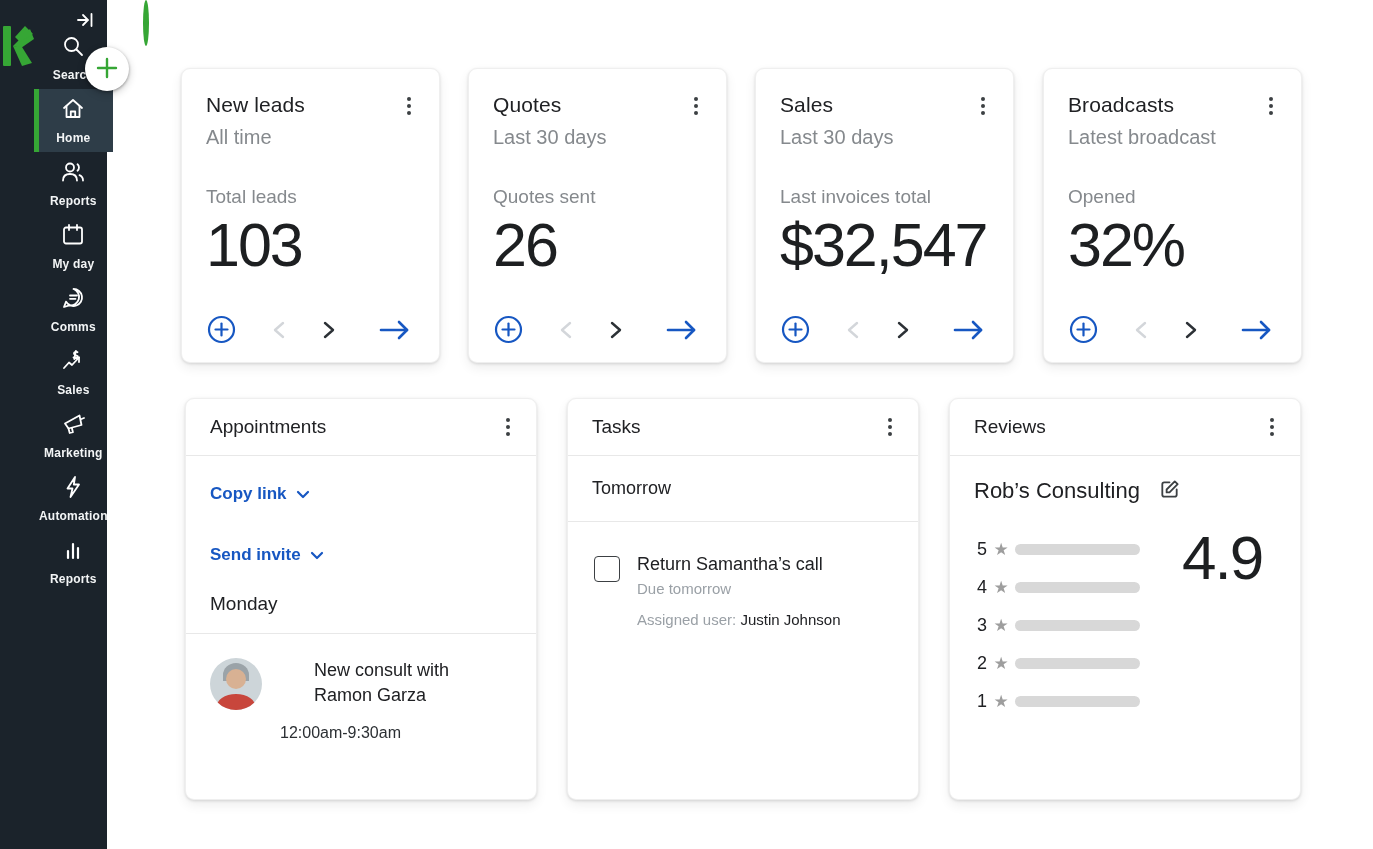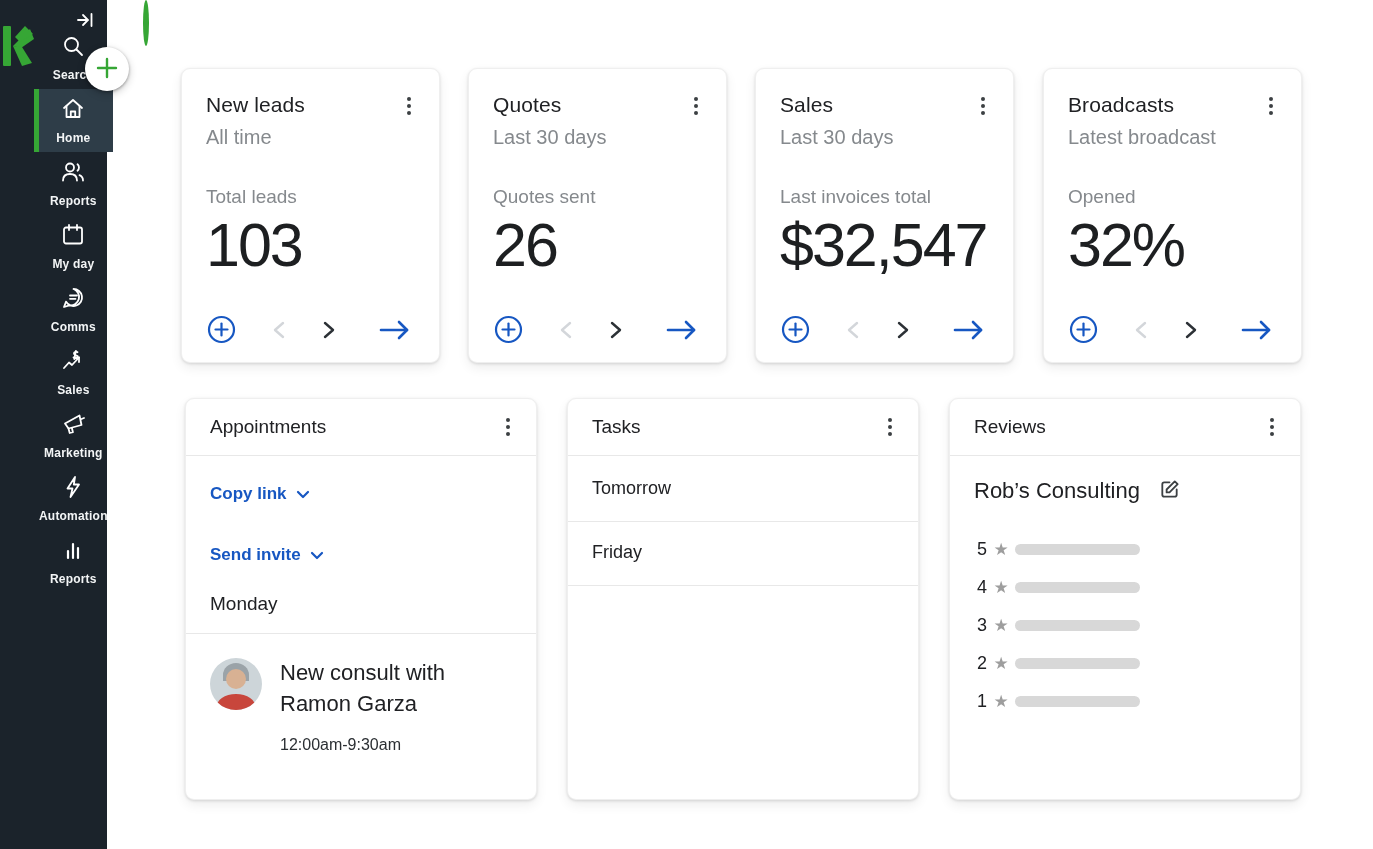--- a/index.html
+++ b/index.html
@@ -58,21 +58,21 @@
   .panel-title { font-size:19px; font-weight:500; color:#202124; }
   .divider { border-bottom:1px solid #e8e8e8; }
 
   
   .appt-toolbar { padding:28px 24px 0; display:flex; gap:41px;flex-direction:column; }
   .link-btn { display:flex; align-items:center; gap:9px; color:#1757c2;
               font-size:17px; font-weight:700; }
   .day-label { padding:28px 24px 18px; font-size:19px; font-weight:500; color:#202124; }
   .appt-item { padding:24px 24px 0; display:flex; gap:18px; cursor:pointer; }
   .appt-avatar { width:52px; height:52px; border-radius:50%; overflow:hidden; flex:none; }
-  .appt-title { font-size:22px; font-weight:500; color:#202124; line-height:1.4; max-width:212px; }
+  .appt-title { font-size:18px; font-weight:500; color:#202124; line-height:1.4; max-width:212px;margin-left:34px; }
   .appt-time { margin-top:16px; font-size:16px; color:#2b2f33; }
 
   
   .task-day { padding:0 24px; height:66px; display:flex; align-items:center;
               font-size:18px; font-weight:500; color:#202124; border-bottom:1px solid #e8e8e8; }
   .task-item { padding:32px 24px 0 26px; display:flex; gap:17px; height:160px; }
   .checkbox { width:26px; height:26px; border:1.6px solid #3c4043; border-radius:4px;
               background:#fff; flex:none; margin-top:2px; }
   .task-title { font-size:18px; font-weight:500; color:#202124; }
   .task-due { margin-top:5px; font-size:15px; color:#9aa0a6; }
@@ -441,21 +441,31 @@
   <section class="card panel q1">
     <div class="panel-head">
       <h2 class="panel-title">Tasks</h2>
       <button class="kebab">
           <span class="dot"></span>
           <span class="dot"></span>
           <span class="dot"></span>
         </button>
     </div>
     <div class="task-day">Tomorrow</div>
-    <div class="task-day-2">Friday</div>
+    <div class="task-item">
+      <button class="checkbox"></button>
+      <div>
+        <div class="task-title">Return Samantha’s call</div>
+        <div class="task-due">Due tomorrow</div>
+        <div class="task-assigned">
+          <span>Assigned user:</span>
+          <span class="assignee">Justin Johnson</span>
+        </div>
+      </div>
+    </div>
   </section>
 
   <section class="card panel q2">
     <div class="panel-head">
       <h2 class="panel-title">Reviews</h2>
       <button class="kebab">
           <span class="dot"></span>
           <span class="dot"></span>
           <span class="dot"></span>
         </button>
@@ -491,17 +501,18 @@
             <span class="bar-num">2</span>
             <span class="bar-star">★</span>
             <span class="bar-track"><span class="bar-fill" style="width: 0%;"></span></span>
           </div>
           <div class="bar-row">
             <span class="bar-num">1</span>
             <span class="bar-star">★</span>
             <span class="bar-track"><span class="bar-fill" style="width: 0%;"></span></span>
           </div>
         </div>
+        <div class="overall-rating">4.9</div>
       </div>
     </div>
   </section>
 
 </div>
 
 </body></html>

